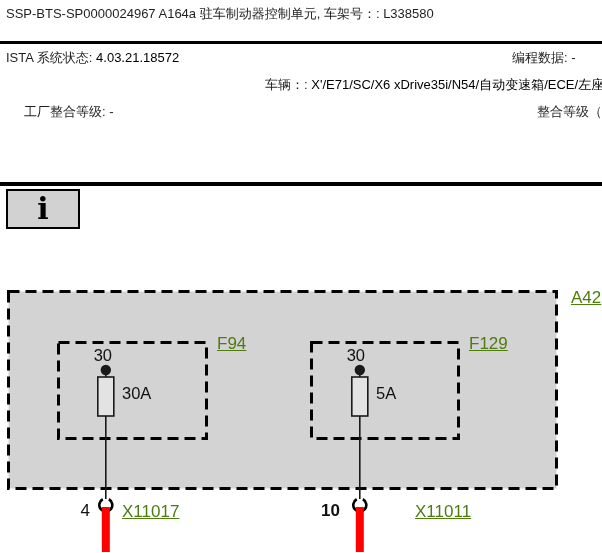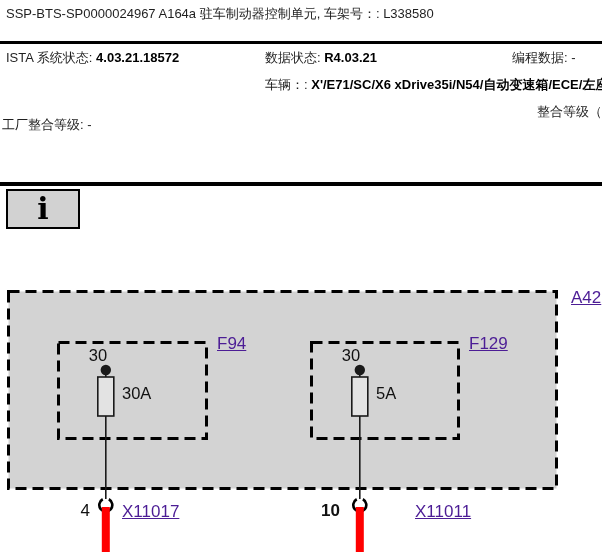--- a/index.html
+++ b/index.html
@@ -4,69 +4,66 @@
 <style>
   html,body{margin:0;padding:0;background:#fff;}
   #screen{
     position:relative;width:602px;height:552px;overflow:hidden;
     background:#fff;font-family:"Liberation Sans","DejaVu Sans",sans-serif;
     color:#000;
   }
   .abs{position:absolute;}
   .t13{font-size:13px;line-height:16px;white-space:nowrap;}
   .lbl{color:#1f1f1f;font-weight:400;}
-  .val-b{font-weight:700;color:#000;}
+  .val-b{font-weight:400;color:#000;}
   .val-n{font-weight:400;color:#1f1f1f;}
   .rule{position:absolute;left:0;width:602px;background:#000;}
   .rule1{top:41px;height:3px;}
   .rule2{top:182px;height:4px;}
   #page-title{left:6px;top:6px;}
   
   .info-btn{
     left:6px;top:189px;width:74px;height:40px;
     background:#d2d2d2;border:2px solid #000;box-sizing:border-box;
     display:flex;align-items:center;justify-content:center;
   }
   .info-glyph{
     font-family:"DejaVu Serif","Liberation Serif",serif;
     font-weight:700;font-size:30px;line-height:30px;color:#000;
   }
   
   .dg-link{
-    font-size:17px;line-height:19px;color:#4c1d95;
+    font-size:17px;line-height:19px;color:#4d7c0f;
     text-decoration:underline;white-space:nowrap;cursor:pointer;
   }
   .dg-txt{font-size:16.5px;line-height:18px;color:#111;white-space:nowrap;text-align:right;}
-  .ctr{text-align:center;}
+  .ctr{}
   .rgt{text-align:right;}
 </style>
 </head>
 <body>
 
 <div id="screen">
 
   <div id="page-title" class="abs t13 lbl">SSP-BTS-SP0000024967 A164a 驻车制动器控制单元, 车架号：: L338580</div>
 
   <div class="rule rule1"></div>
 
   <div class="abs t13" style="left:6px;top:50px;">
     <span class="lbl">ISTA 系统状态: </span><span class="val-b">4.03.21.18572</span>
   </div>
-  <div class="abs t13" style="left:265px;top:50px;">
-    <span class="lbl">数据状态: </span><span class="val-b">R4.03.21</span>
-  </div>
   <div class="abs t13" style="left:512px;top:50px;">
     <span class="lbl">编程数据: </span><span class="val-n">-</span>
   </div>
 
   <div class="abs t13" style="left:265px;top:77px;">
     <span class="lbl">车辆：: </span><span class="val-b">X'/E71/SC/X6 xDrive35i/N54/自动变速箱/ECE/左座驾</span>
   </div>
 
-  <div class="abs t13" style="left:2px;top:104px;margin-top:13px;">
+  <div class="abs t13" style="left:24px;top:104px;">
     <span class="lbl">工厂整合等级: </span><span class="val-n">-</span>
   </div>
   <div class="abs t13" style="left:537px;top:104px;">
     <span class="lbl">整合等级（</span>
   </div>
 
 
   <div class="rule rule2"></div>
 
   <div class="abs info-btn">

